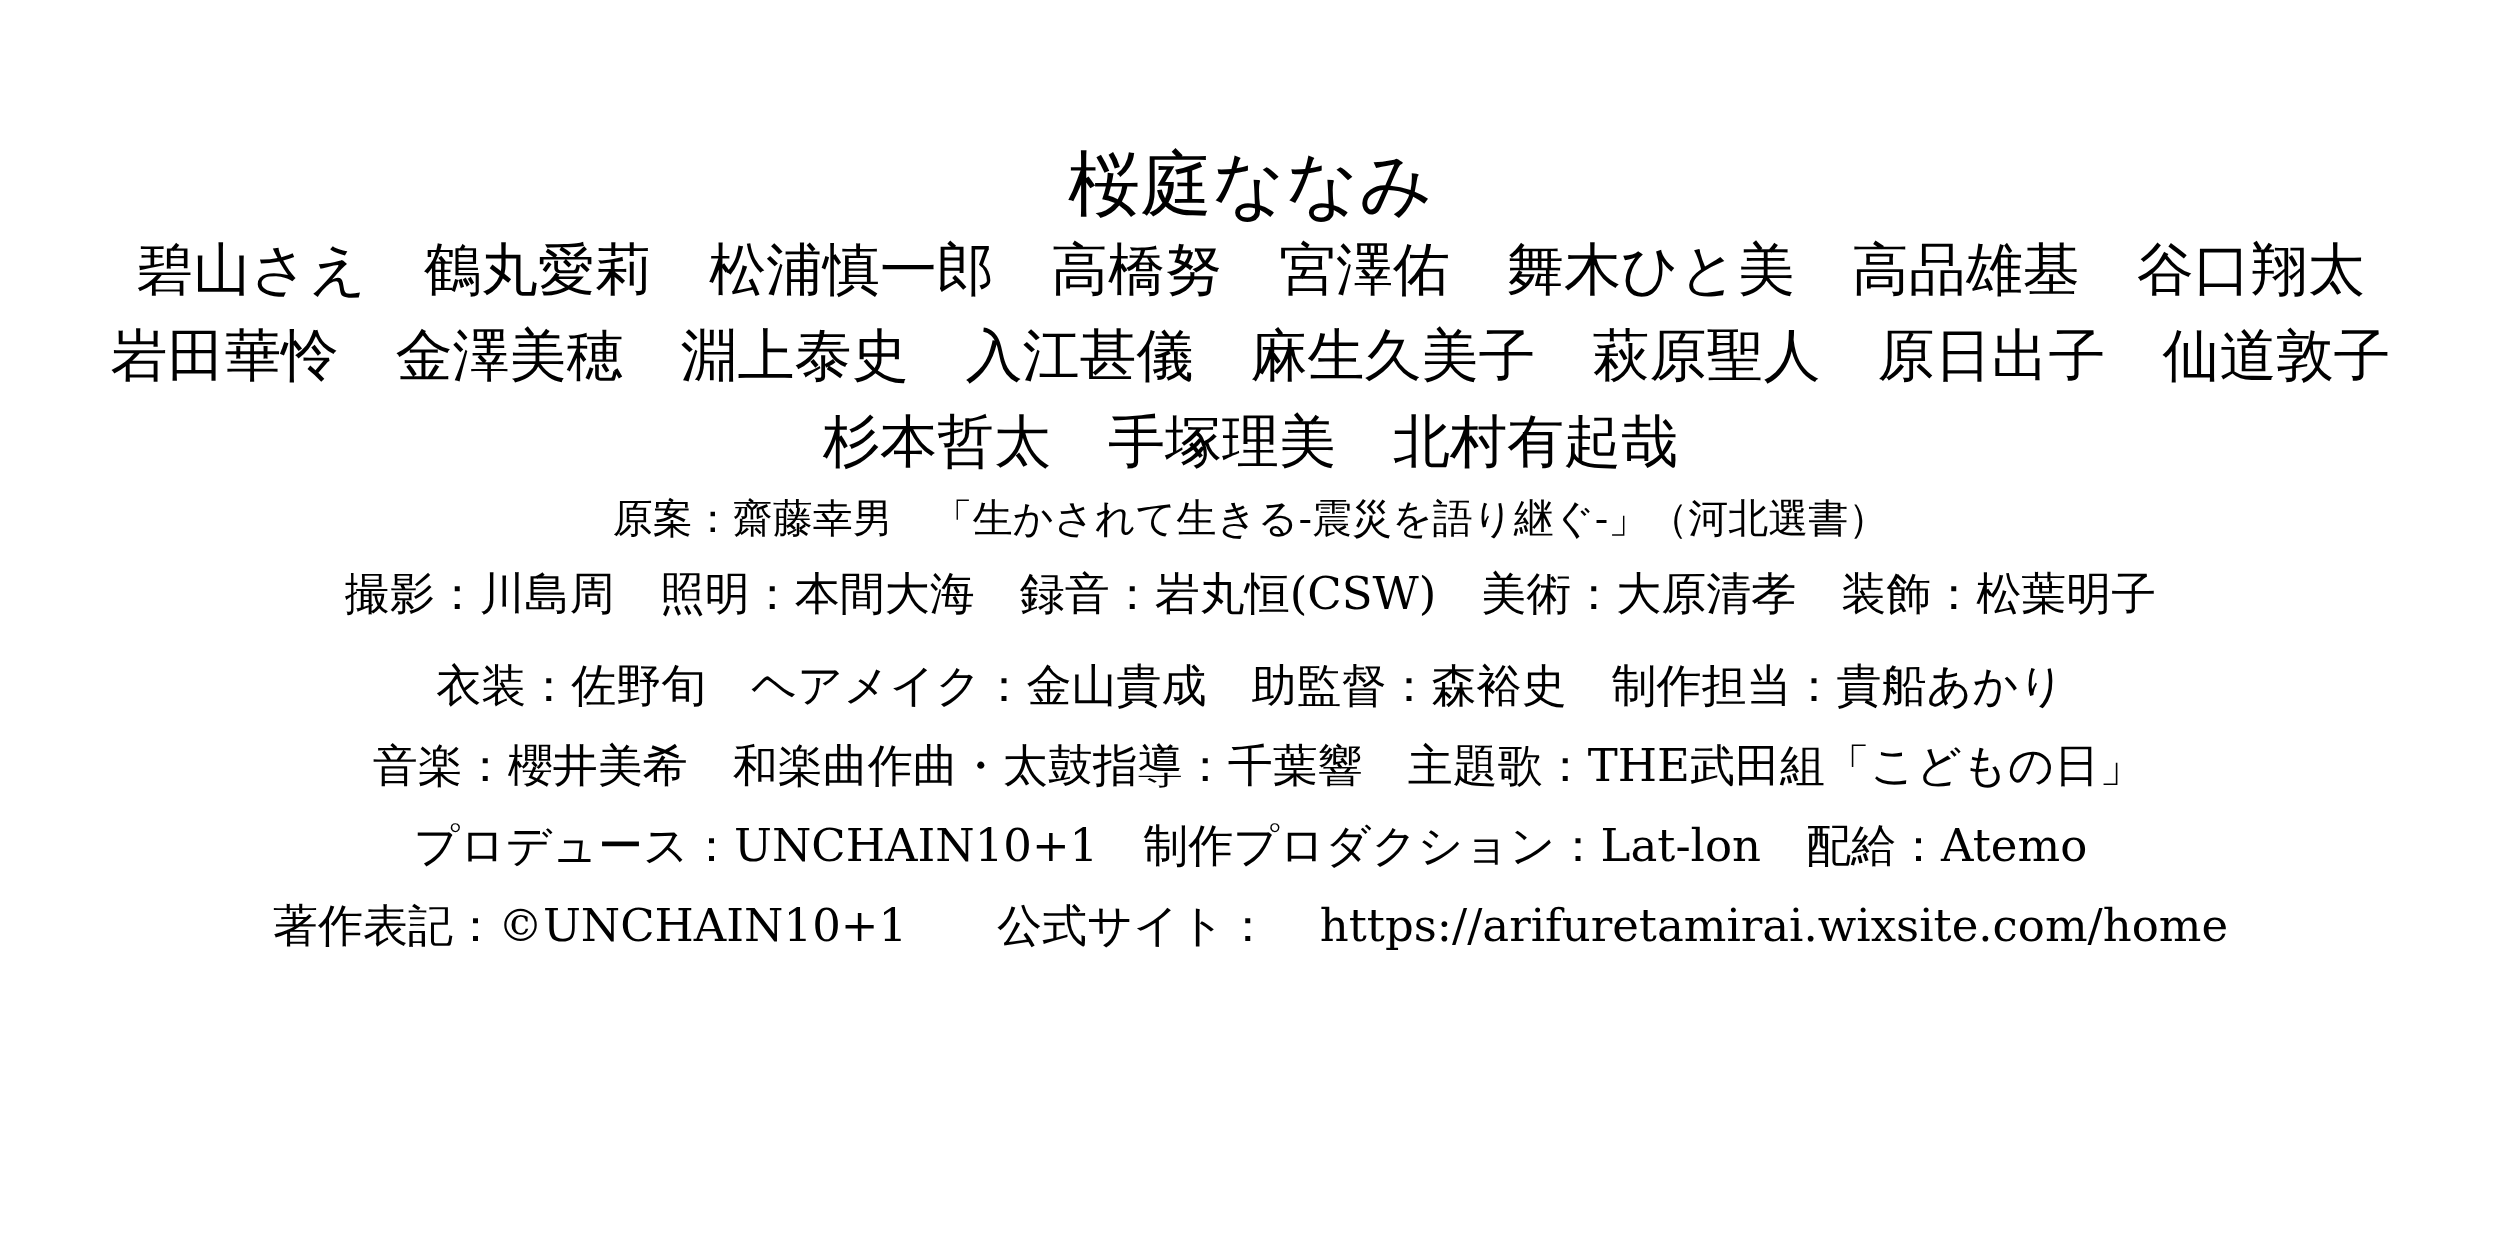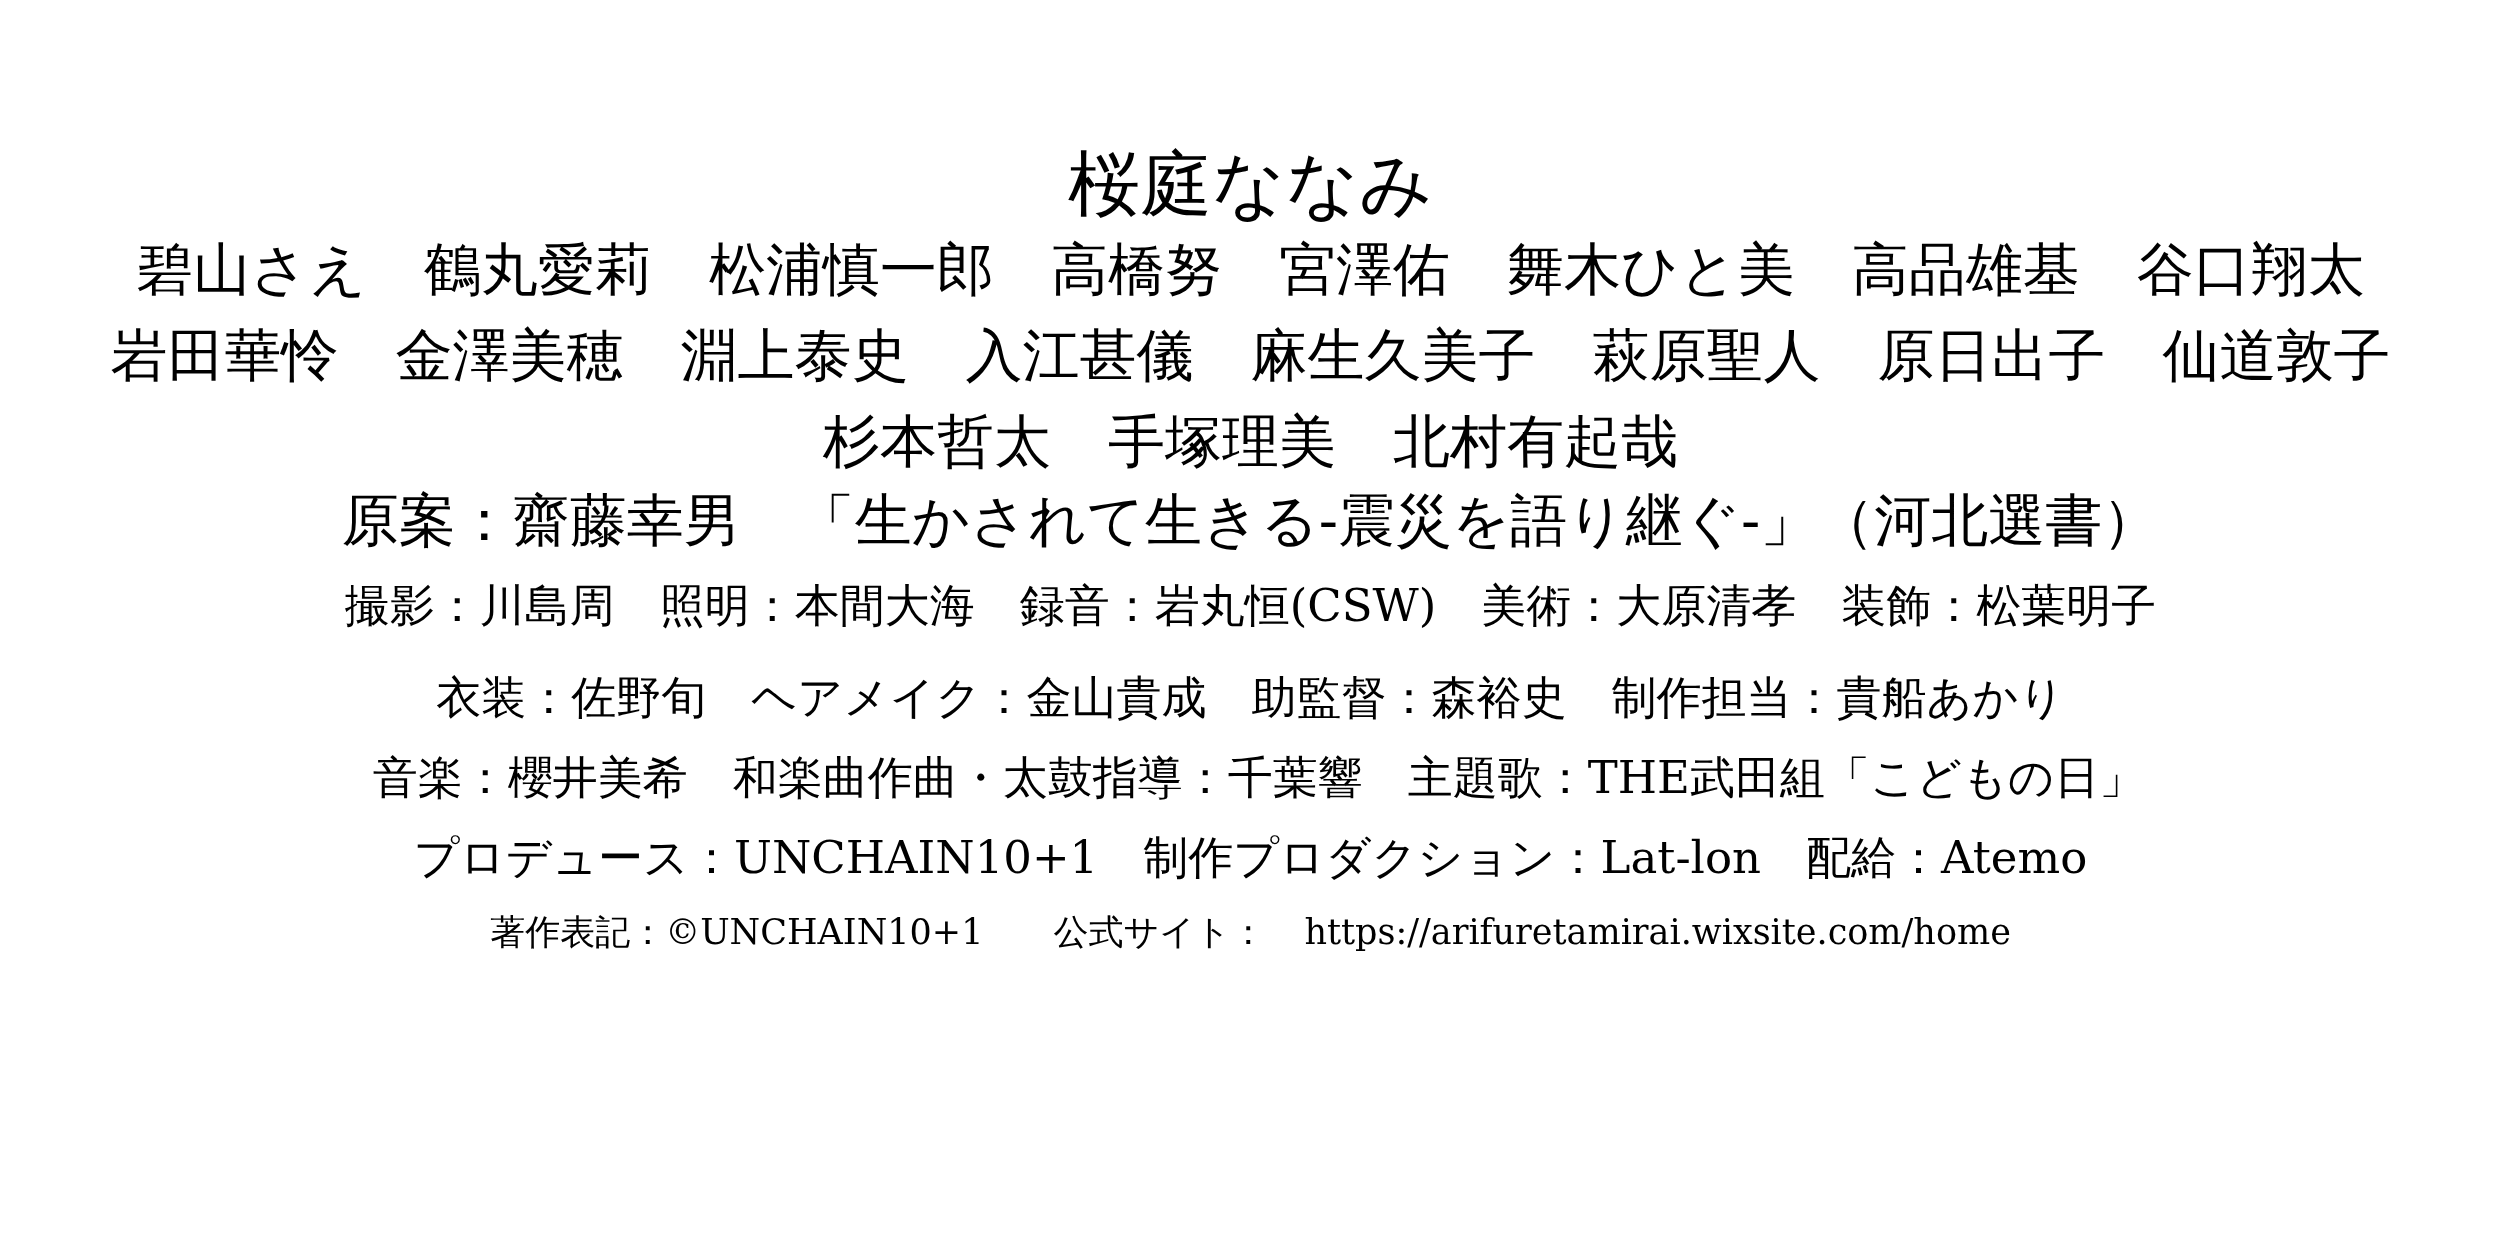--- a/index.html
+++ b/index.html
@@ -34,32 +34,32 @@
     font-size: 57px;
     margin-top: 8px;
   }
   .line-cast-2 { margin-top: 17px; }
   .line-cast-3 { margin-top: 18px; }
   .line-director {
     font-size: 78px;
     margin-top: 56px;
   }
   .line-original {
-    font-size: 57px;
-    margin-top: 10px;
+    font-size: 40px;
+    margin-top: 18px;
   }
   .line-staff {
     font-size: 45px;
     margin-top: 25px;
   }
   .line-staff-2 { margin-top: 38px; }
   .line-staff-3 { margin-top: 26px; padding-left: 16px; }
   .line-staff-4 { margin-top: 26px; }
   .line-copyright {
-    font-size: 35px;
+    font-size: 45px;
     margin-top: 26px;
   }
   .gap-wide {
     display: inline-block;
     width: 2em;
   }
   .gap-med {
     display: inline-block;
     width: 1.1em;
   }

